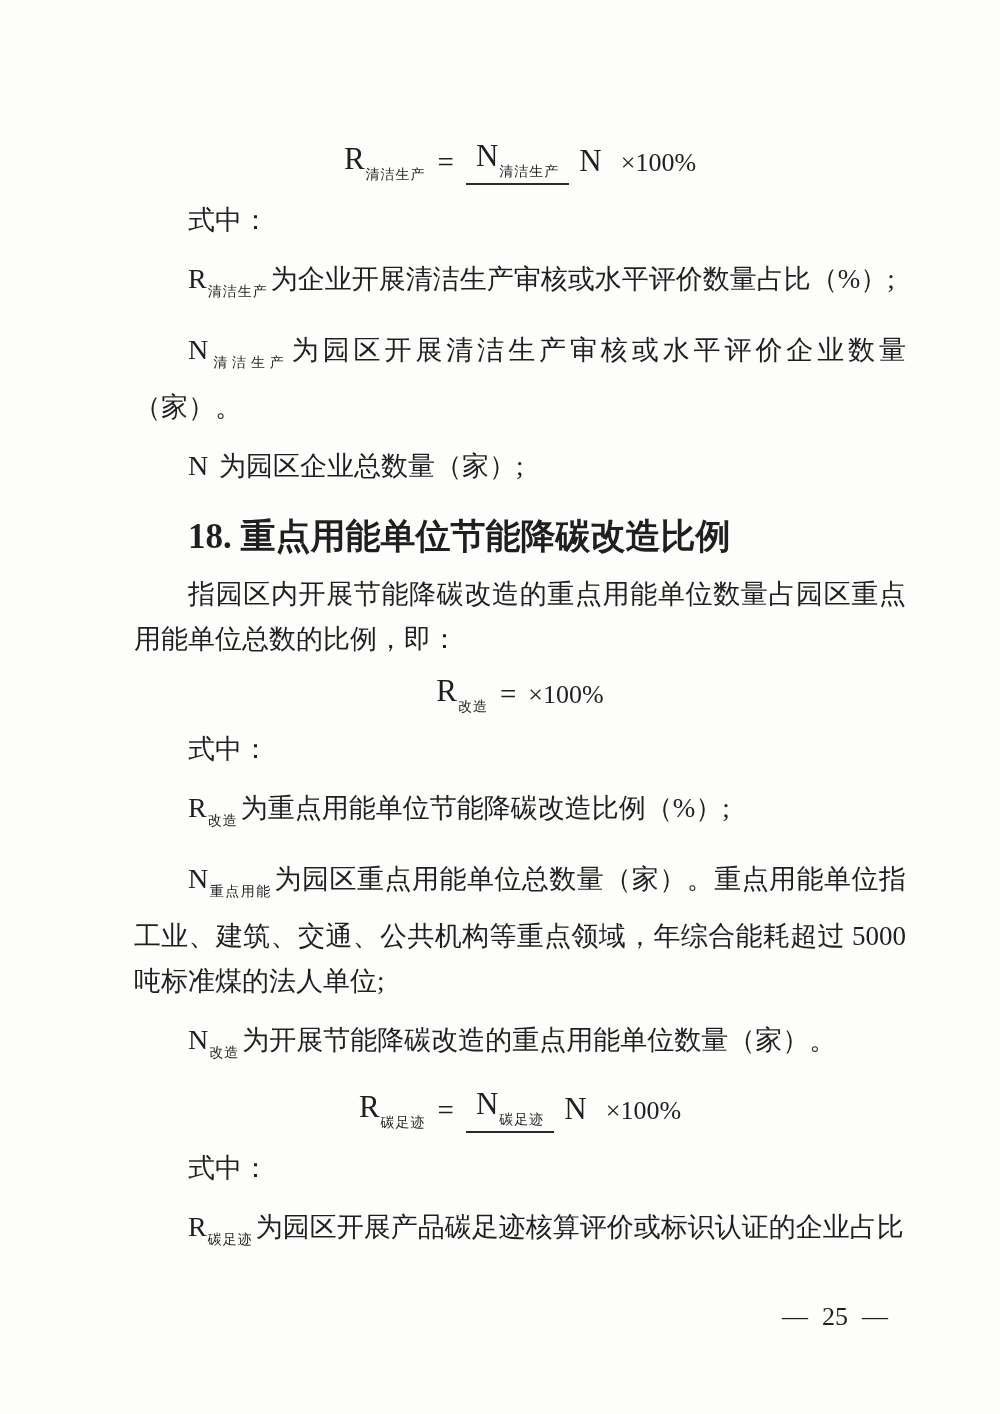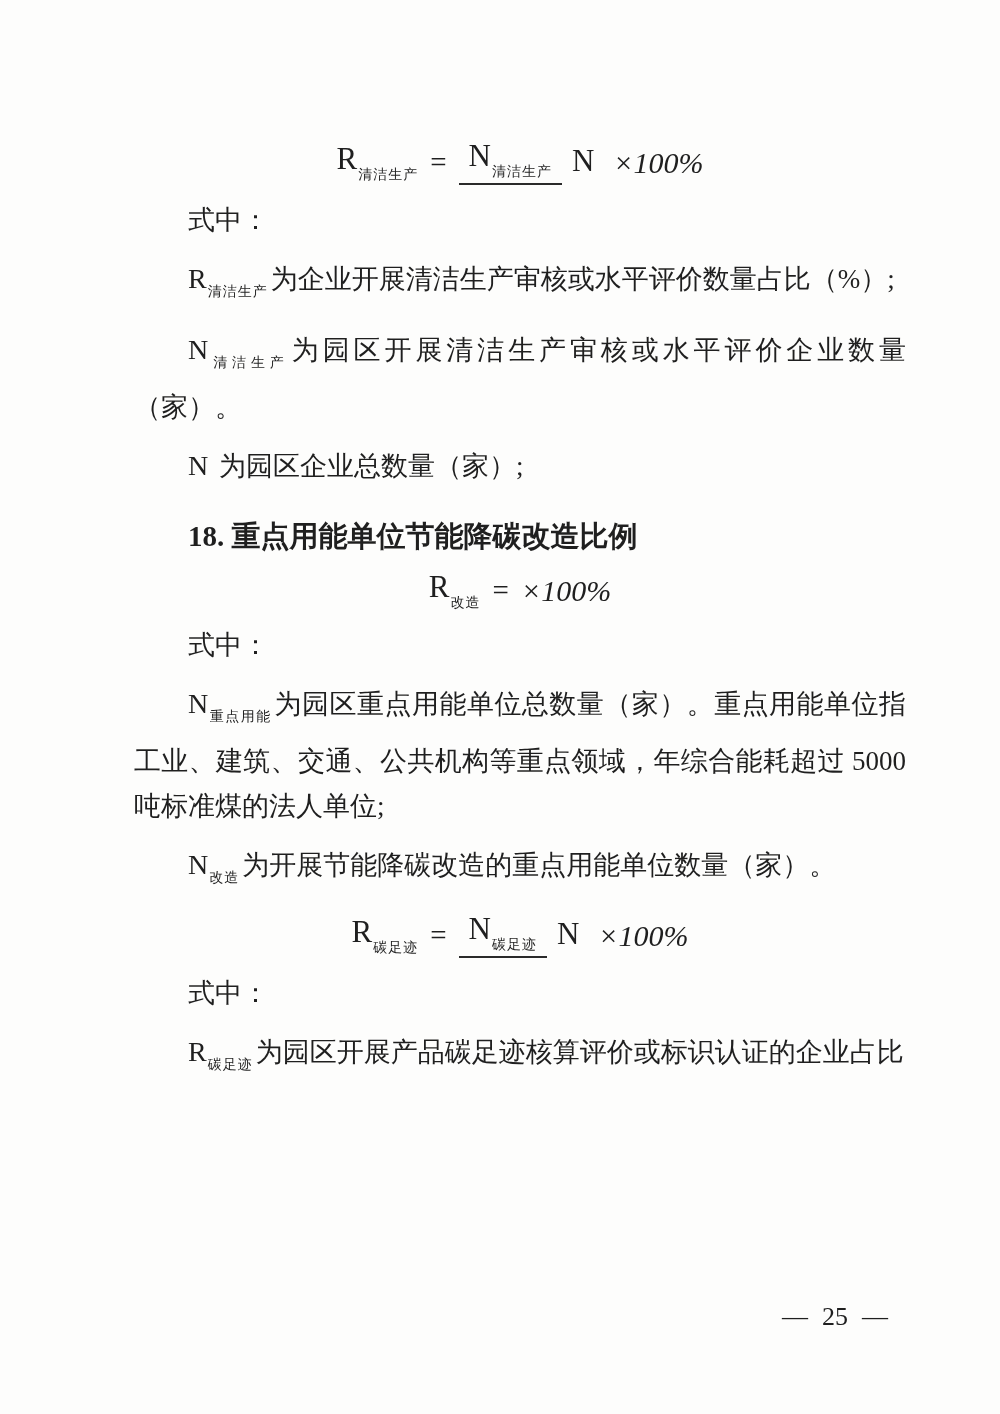--- a/index.html
+++ b/index.html
@@ -23,21 +23,21 @@
   }
   .para {
     font-size: 27px;
     line-height: 45px;
     margin: 13px 0;
     text-indent: 54px;
     text-align: justify;
     text-justify: inter-ideograph;
   }
   .heading {
-    font-size: 29px;
+    font-size: 35px;
     line-height: 45px;
     font-weight: bold;
     margin: 4px 0 2px 0;
     text-indent: 54px;
   }
   .def-base {
     font-size: 28px;
   }
   .def-sub {
     font-size: 14px;
@@ -67,21 +67,21 @@
     align-items: center;
     margin: 0 8px 0 0;
   }
   .frac-top {
     border-bottom: 2px solid #2a2a2a;
     padding: 0 10px 4px 10px;
   }
   .frac-bot {
     padding: 4px 10px 0 10px;
   }
-  .f-times { font-size: 30px; font-style: italic; }
+  .f-times { font-size: 26px; }
   .footer {
     position: absolute;
     top: 1302px;
     right: 112px;
     font-size: 26px;
     display: flex;
     align-items: center;
     gap: 14px;
   }
 </style>
@@ -103,29 +103,31 @@
   <p class="para">式中：</p>
 
   <p class="para"><span class="def-base">R</span><span class="def-sub">清洁生产</span><span>为企业开展清洁生产审核或水平评价数量占比（%）;</span></p>
 
   <p class="para"><span class="def-base">N</span><span class="def-sub">清洁生产</span><span>为园区开展清洁生产审核或水平评价企业数量（家）。</span></p>
 
   <p class="para"><span class="def-base">N</span><span class="def-sub"></span><span> 为园区企业总数量（家）;</span></p>
 
   <p class="heading">18. 重点用能单位节能降碳改造比例</p>
 
+  <p class="para">指园区内开展节能降碳改造的重点用能单位数量占园区重点用能单位总数的比例，即：</p>
 
   <div class="formula">
     <span><span class="f-base">R</span><span class="f-sub">改造</span></span>
     <span class="f-eq">=</span>
     <span class="f-times">×100%</span>
   </div>
 
   <p class="para">式中：</p>
 
+  <p class="para"><span class="def-base">R</span><span class="def-sub">改造</span><span>为重点用能单位节能降碳改造比例（%）;</span></p>
 
   <p class="para"><span class="def-base">N</span><span class="def-sub">重点用能</span><span>为园区重点用能单位总数量（家）。重点用能单位指工业、建筑、交通、公共机构等重点领域，年综合能耗超过 5000 吨标准煤的法人单位;</span></p>
 
   <p class="para"><span class="def-base">N</span><span class="def-sub">改造</span><span>为开展节能降碳改造的重点用能单位数量（家）。</span></p>
 
 
 
   <div class="formula">
     <span><span class="f-base">R</span><span class="f-sub">碳足迹</span></span>
     <span class="f-eq">=</span>

